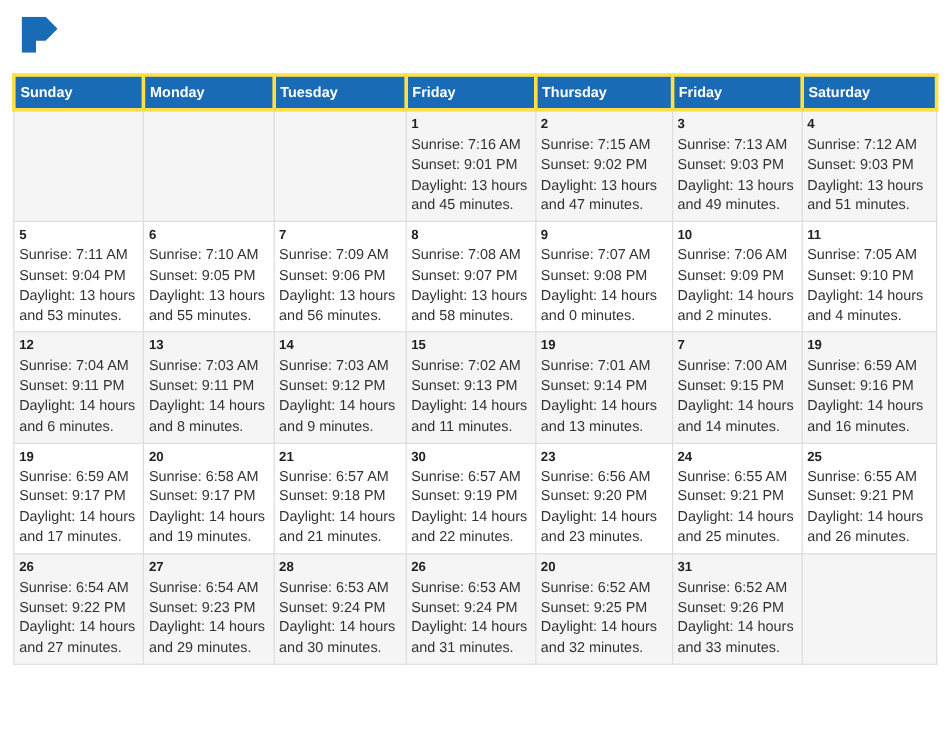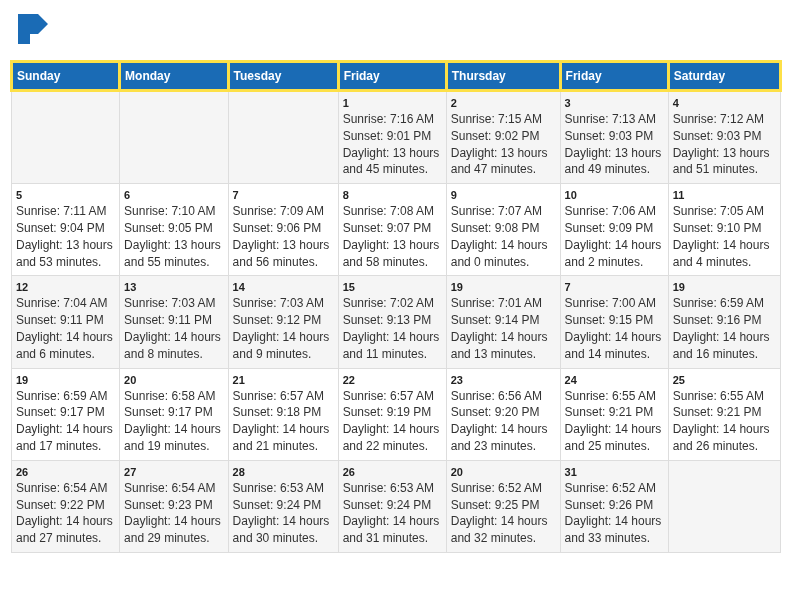--- a/index.html
+++ b/index.html
@@ -209,21 +209,21 @@
         </td>
         <td>
           <span class="day-num">20</span>
           <div class="day-info">Sunrise: 6:58 AM<br>Sunset: 9:17 PM<br>Daylight: 14 hours and 19 minutes.</div>
         </td>
         <td>
           <span class="day-num">21</span>
           <div class="day-info">Sunrise: 6:57 AM<br>Sunset: 9:18 PM<br>Daylight: 14 hours and 21 minutes.</div>
         </td>
         <td>
-          <span class="day-num">22</span>
+          <span class="day-num">30</span>
           <div class="day-info">Sunrise: 6:57 AM<br>Sunset: 9:19 PM<br>Daylight: 14 hours and 22 minutes.</div>
         </td>
         <td>
           <span class="day-num">23</span>
           <div class="day-info">Sunrise: 6:56 AM<br>Sunset: 9:20 PM<br>Daylight: 14 hours and 23 minutes.</div>
         </td>
         <td>
           <span class="day-num">24</span>
           <div class="day-info">Sunrise: 6:55 AM<br>Sunset: 9:21 PM<br>Daylight: 14 hours and 25 minutes.</div>
         </td>

